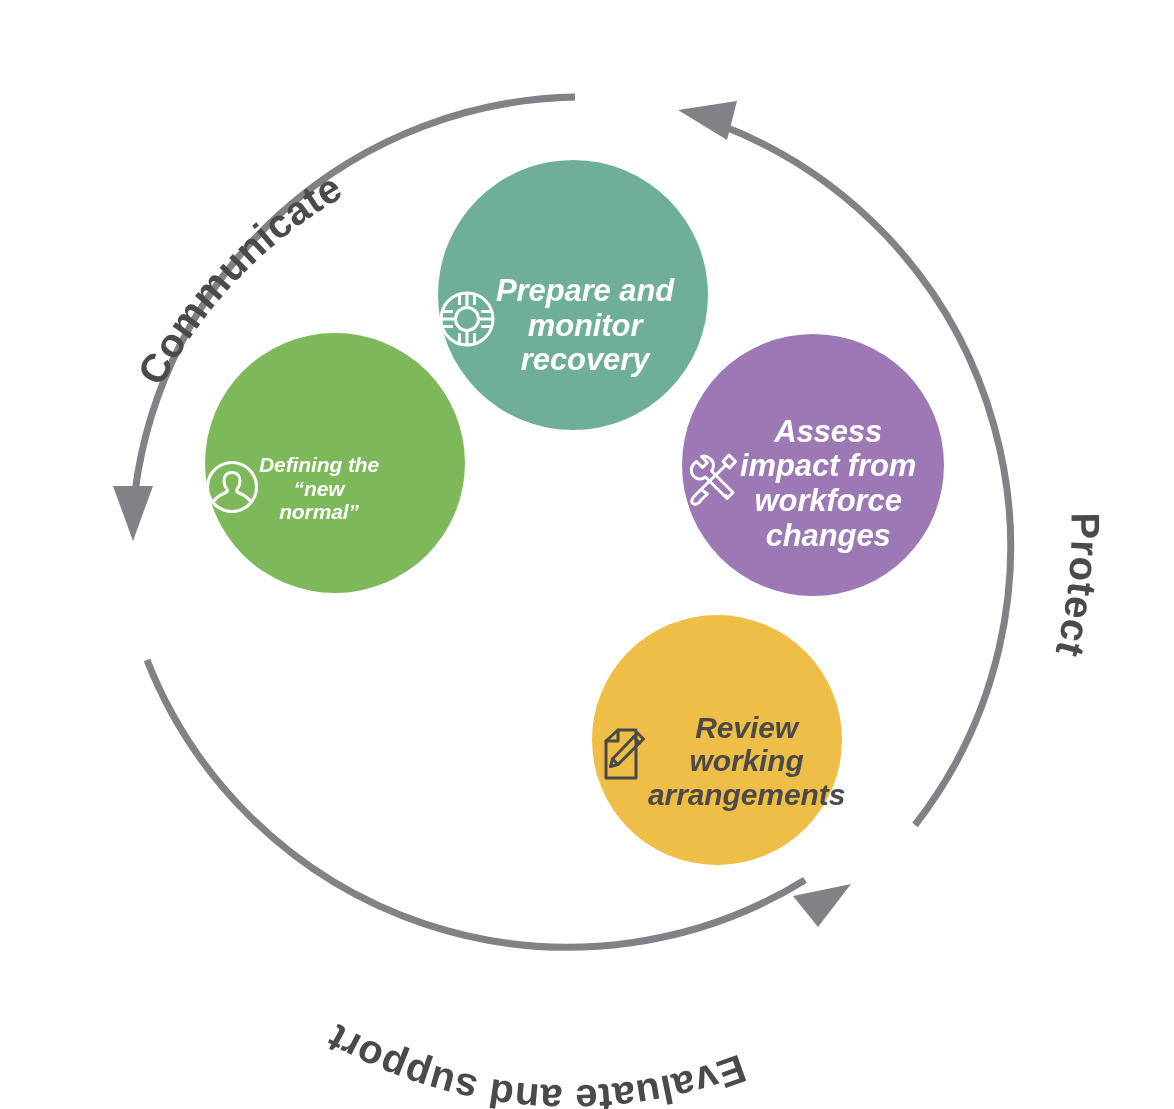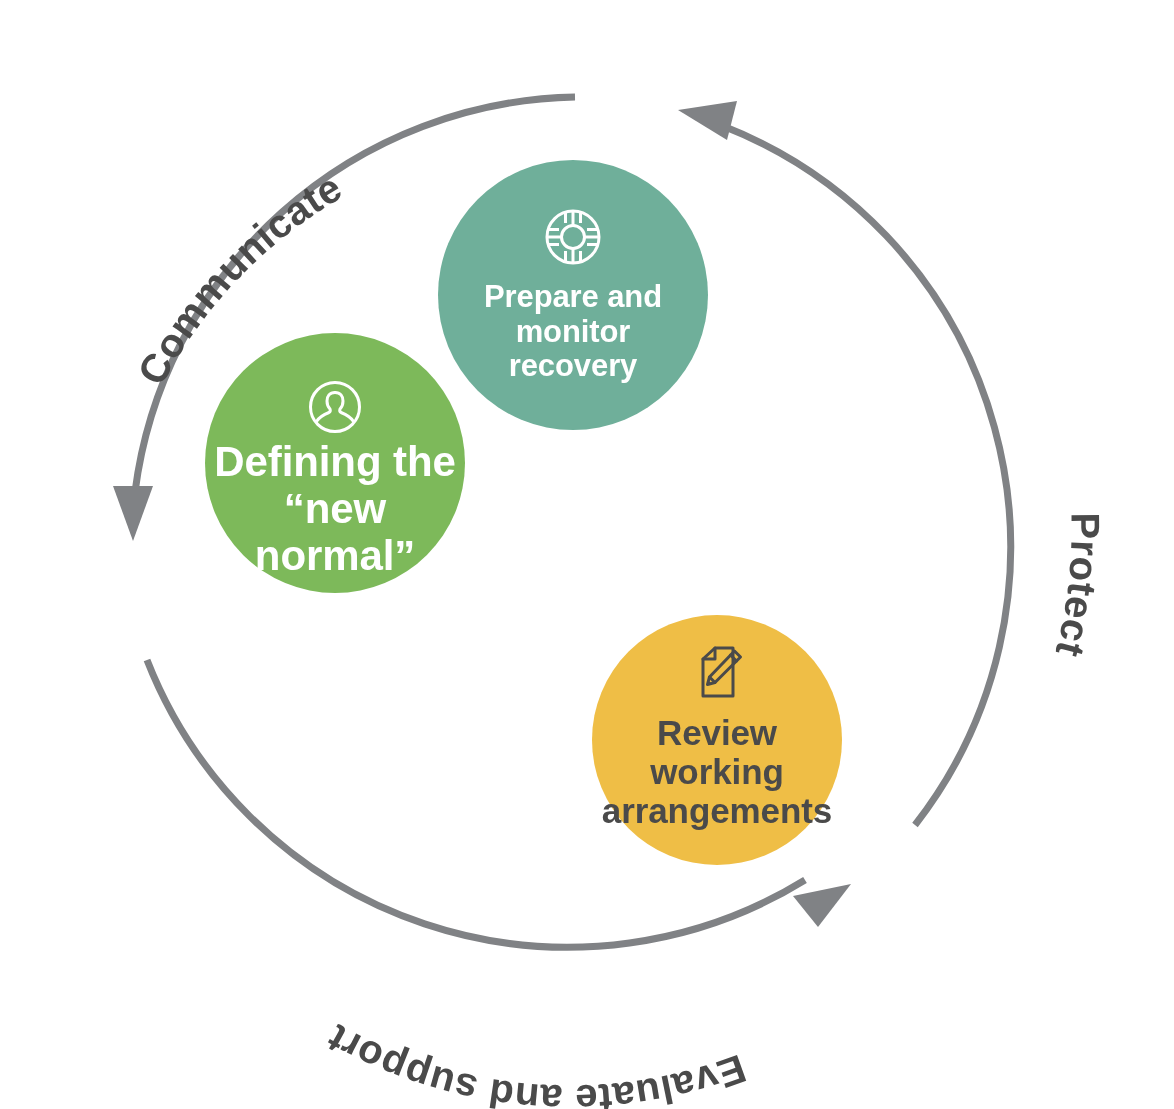--- a/index.html
+++ b/index.html
@@ -22,25 +22,26 @@
     position: absolute;
     left: 0;
     top: 0;
     width: 1174px;
     height: 1109px;
   }
   .node-circle {
     position: absolute;
     border-radius: 50%;
     display: flex;
-    flex-direction: column;
+    flex-direction: row;
     align-items: center;
     justify-content: flex-start;
     box-sizing: border-box;
     text-align: center;
+    font-style: italic;
   }
   .node-icon {
     display: block;
     line-height: 0;
   }
   .node-label {
     font-weight: bold;
     line-height: 1.12;
     letter-spacing: -0.1px;
     white-space: pre-line;
@@ -112,48 +113,67 @@
           <line x1="4" y1="21.5" x2="15" y2="21.5"></line>
           <line x1="4" y1="36.5" x2="15" y2="36.5"></line>
           <line x1="43" y1="21.5" x2="54" y2="21.5"></line>
           <line x1="43" y1="36.5" x2="54" y2="36.5"></line>
         </g>
       </svg>
     </span>
     <span class="node-label" style="color:#ffffff; font-size:31px; margin-top:14px;">Prepare and<br>monitor<br>recovery</span>
   </div>
 
+  <div class="node-circle" style="left:682px; top:334px; width:262px; height:262px; padding-top:28px; background:#9C79B5;">
+    <span class="node-icon">
+      <svg width="58" height="56" viewBox="0 0 58 56">
+        <g fill="none" stroke="#ffffff" stroke-width="3" stroke-linecap="round" stroke-linejoin="round">
+
+          <path d="M 19.5 5.5 L 25.5 11.5 L 20.5 16.5 L 14.5 10.5
+                   C 9.5 13.5 7.5 20.5 11.5 25 C 15 29 20.5 28.5 23.5 26
+                   L 45 47.5 L 51 41.5 L 29.5 20
+                   C 32 17 32.5 11.5 28.5 8 C 25 4.5 22 4.5 19.5 5.5 Z"></path>
+
+          <path d="M 47 4 L 53.5 10.5 L 47.5 17 L 41 10.5 Z"></path>
+          <line x1="43.5" y1="14.5" x2="19" y2="38.5"></line>
+          <path d="M 19 38.5 L 12 45.5 C 9 48.5 9 52 12 53 C 15 54 18 51 19 49 L 25.5 43 Z"></path>
+          <circle cx="44" cy="44.5" r="1.6" fill="#ffffff" stroke="none"></circle>
+        </g>
+      </svg>
+    </span>
+    <span class="node-label" style="color:#ffffff; font-size:31px; margin-top:10px;">Assess<br>impact from<br>workforce<br>changes</span>
+  </div>
 
   <div class="node-circle" style="left:592px; top:615px; width:250px; height:250px; padding-top:30px; background:#EFBE46;">
     <span class="node-icon">
       <svg width="56" height="56" viewBox="0 0 56 56">
         <g fill="none" stroke="#4a4a4a" stroke-width="3" stroke-linejoin="round" stroke-linecap="round">
           <path d="M 14 14 L 26 3 L 44 3 L 44 51 L 14 51 Z"></path>
           <path d="M 26 3 L 26 14 L 14 14"></path>
 
           <path d="M 45.5 6 L 51.5 12 L 26 37.5 L 18.5 39.5 L 20.5 32 Z"></path>
           <line x1="41.5" y1="10" x2="47.5" y2="16"></line>
           <line x1="20.5" y1="32" x2="26" y2="37.5"></line>
         </g>
       </svg>
     </span>
-    <span class="node-label" style="color:#4a4a4a; font-size:35px; margin-top:12px;">Review<br>working<br>arrangements</span>
+    <span class="node-label" style="color:#4a4a4a; font-size:30px; margin-top:12px;">Review<br>working<br>arrangements</span>
   </div>
 
 
   <div class="node-circle" style="left:205px; top:333px; width:260px; height:260px; padding-top:47px; background:#7DB95A;">
     <span class="node-icon">
       <svg width="54" height="54" viewBox="0 0 54 54">
         <g fill="none" stroke="#ffffff" stroke-width="3" stroke-linecap="round" stroke-linejoin="round">
           <circle cx="27" cy="27" r="24.5"></circle>
           <path d="M 27 12.5 C 21.5 12.5 19 16.5 19 21 C 19 25 20.5 27.5 22 29
                    C 22.5 30.5 22 32 21 32.5
                    C 16 34.5 11 37.5 8.5 41.5"></path>
           <path d="M 27 12.5 C 32.5 12.5 35 16.5 35 21 C 35 25 33.5 27.5 32 29
                    C 31.5 30.5 32 32 33 32.5
                    C 38 34.5 43 37.5 45.5 41.5"></path>
         </g>
       </svg>
     </span>
-    <span class="node-label" style="color:#ffffff; font-size:42px; margin-top:4px;">Defining the<br>“new<br>normal”</span>
+    <span class="node-label" style="color:#ffffff; font-size:21px; margin-top:4px;">Defining the<br>“new<br>normal”</span>
   </div>
 
 </div>
 
 </body></html>

